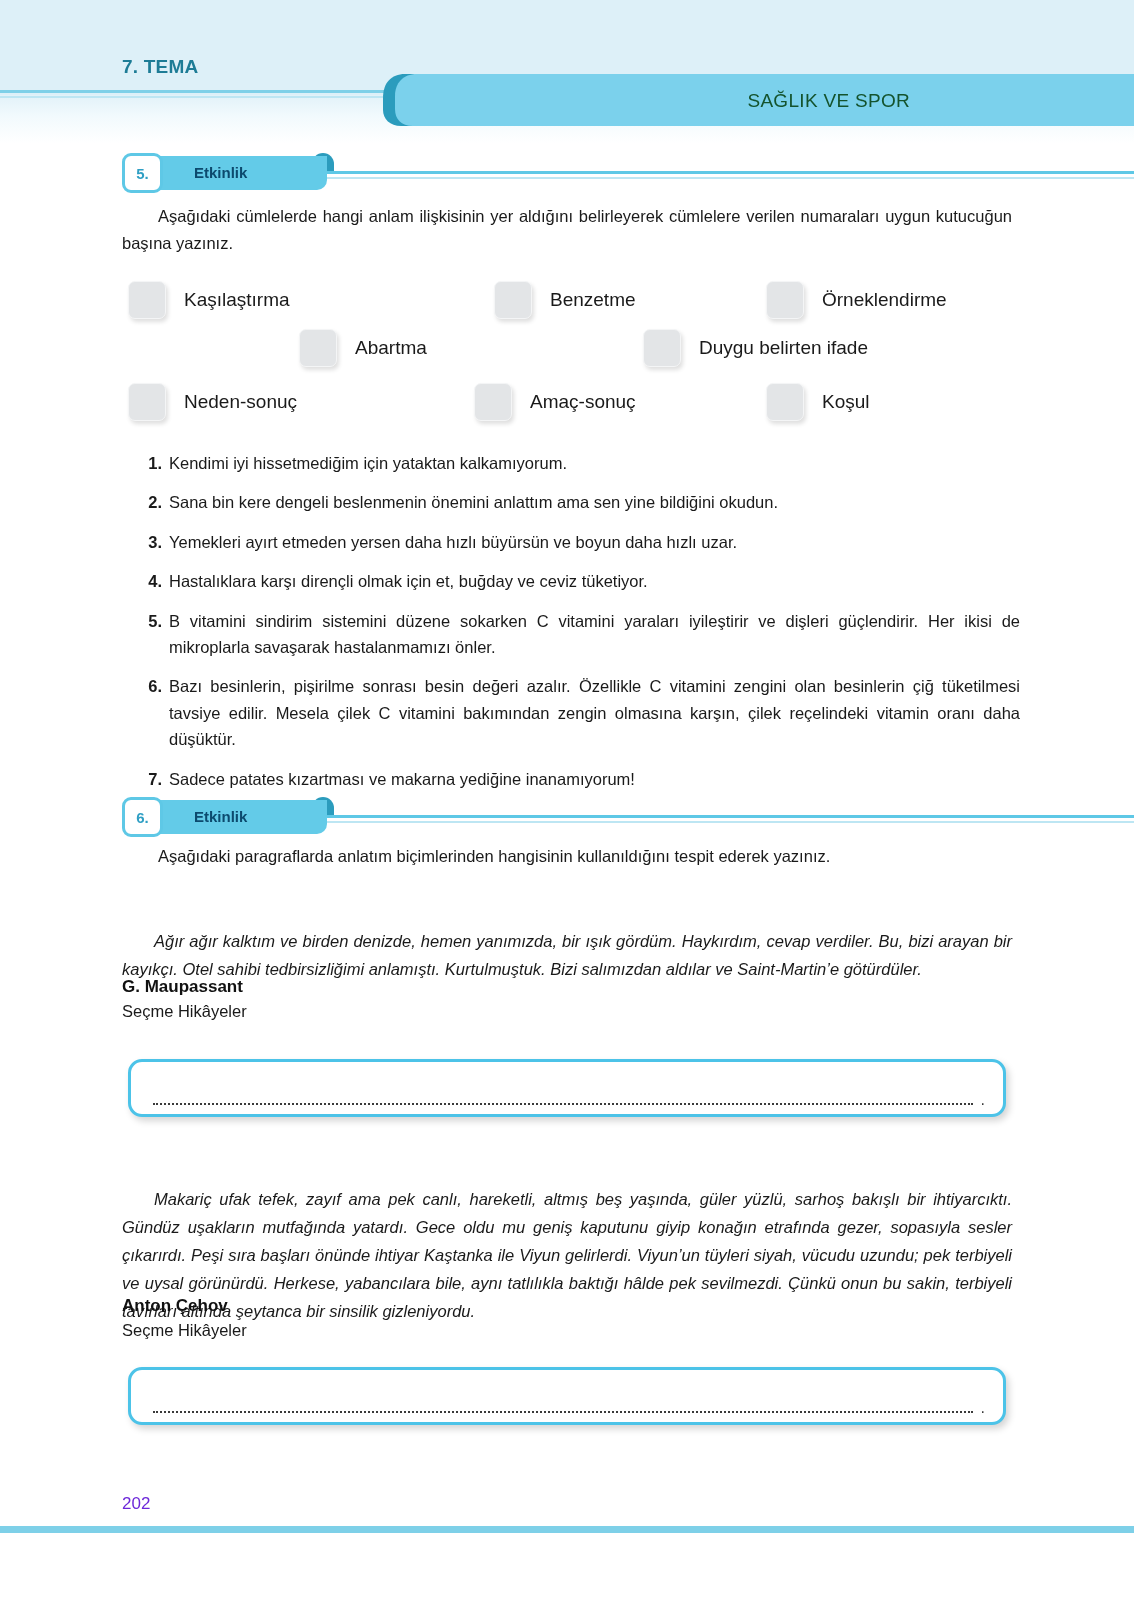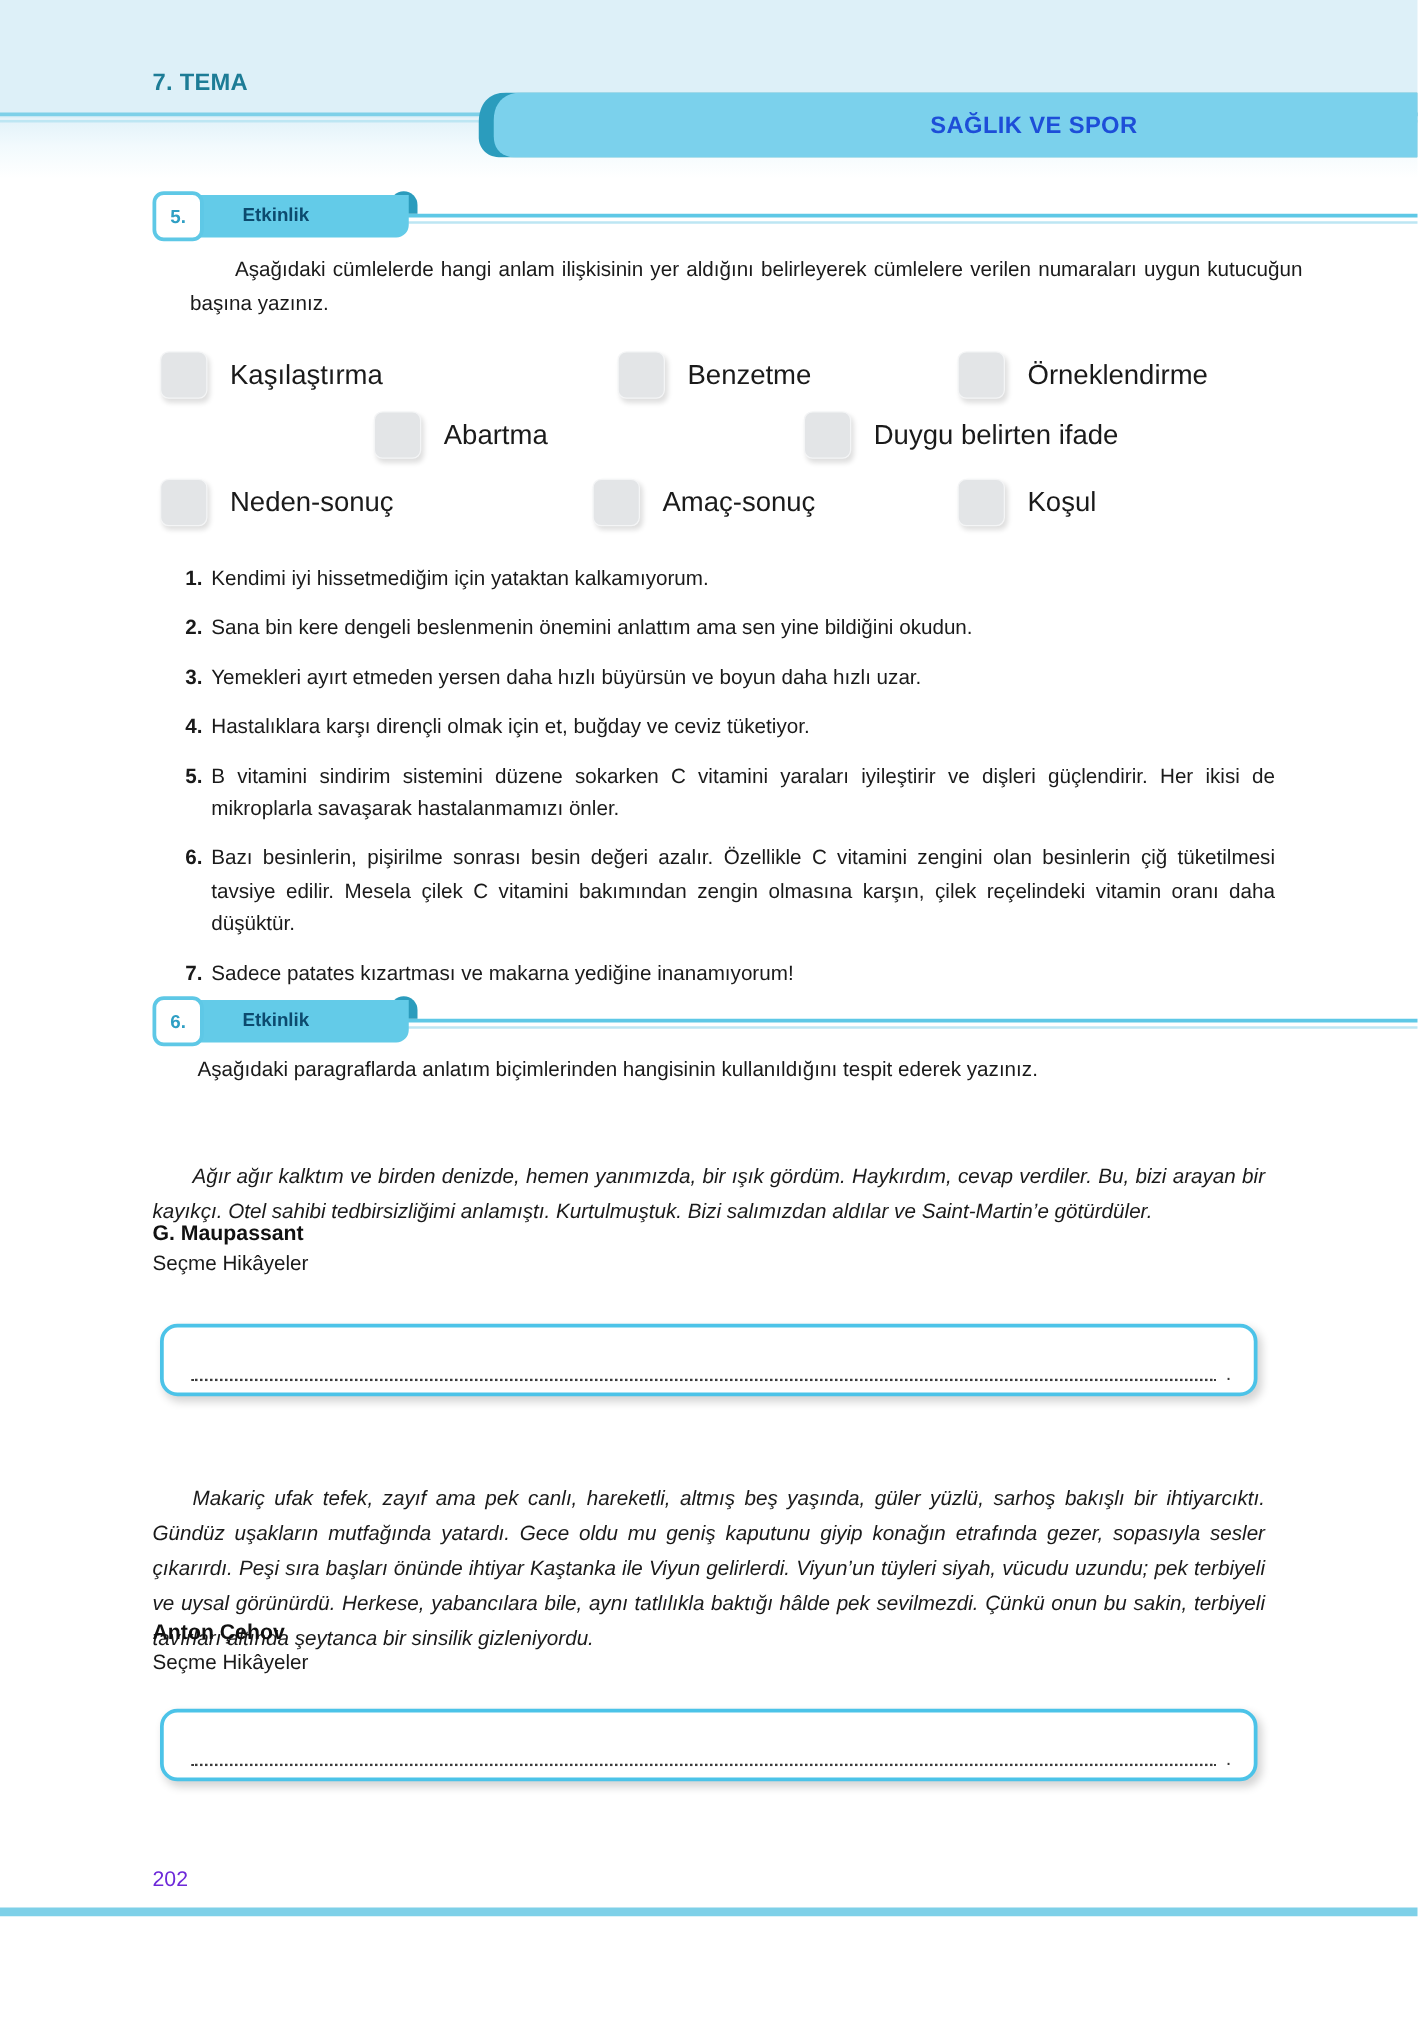--- a/index.html
+++ b/index.html
@@ -57,22 +57,22 @@
   .theme-banner {
     position: absolute;
     top: 74px; left: 375px;
     width: 759px; height: 52px;
   }
   .theme-banner svg { display: block; }
   .theme-banner-text {
     position: absolute;
     top: 90px; right: 130px;
     font-size: 19px;
-    font-weight: bold;
-    color: #1d4ed8;
+    font-weight: normal;
+    color: #14532d;
     letter-spacing: .3px;
     white-space: nowrap;
   }
 
   
   .activity-head {
     position: absolute;
     left: 122px;
     height: 40px;
   }
@@ -146,21 +146,21 @@
   .cb-box {
     width: 38px; height: 38px;
     background: #e3e5e7;
     border: 1px solid #f4f5f6;
     border-radius: 7px;
     box-shadow: 2px 3px 4px rgba(0,0,0,0.13);
     flex: none;
   }
   .cb-label {
     margin-left: 18px;
-    font-size: 22px;
+    font-size: 19px;
     white-space: nowrap;
     color: #1a1a1a;
   }
 
   
   .num-list {
     position: absolute;
     left: 140px;
     width: 880px;
   }
@@ -284,21 +284,21 @@
 
 <div class="activity-head" style="top:153px;">
   <div class="act-fold"></div>
   <div class="act-tab"></div>
   <div class="act-num">5.</div>
   <div class="act-tab-label">Etkinlik</div>
   <div class="act-line" style="width:810px;"></div>
   <div class="act-line2" style="width:810px;"></div>
 </div>
 
-<div class="instr" style="top:203px;margin-left:30px;">Aşağıdaki cümlelerde hangi anlam ilişkisinin yer aldığını belirleyerek cümlelere verilen numaraları uygun kutucuğun başına yazınız.</div>
+<div class="instr" style="top:203px;">Aşağıdaki cümlelerde hangi anlam ilişkisinin yer aldığını belirleyerek cümlelere verilen numaraları uygun kutucuğun başına yazınız.</div>
 
 <div class="cb-item" style="top:281px; left:128px;">
   <div class="cb-box"></div>
   <div class="cb-label">Kaşılaştırma</div>
 </div>
 <div class="cb-item" style="top:281px; left:494px;">
   <div class="cb-box"></div>
   <div class="cb-label">Benzetme</div>
 </div>
 <div class="cb-item" style="top:281px; left:766px;">

